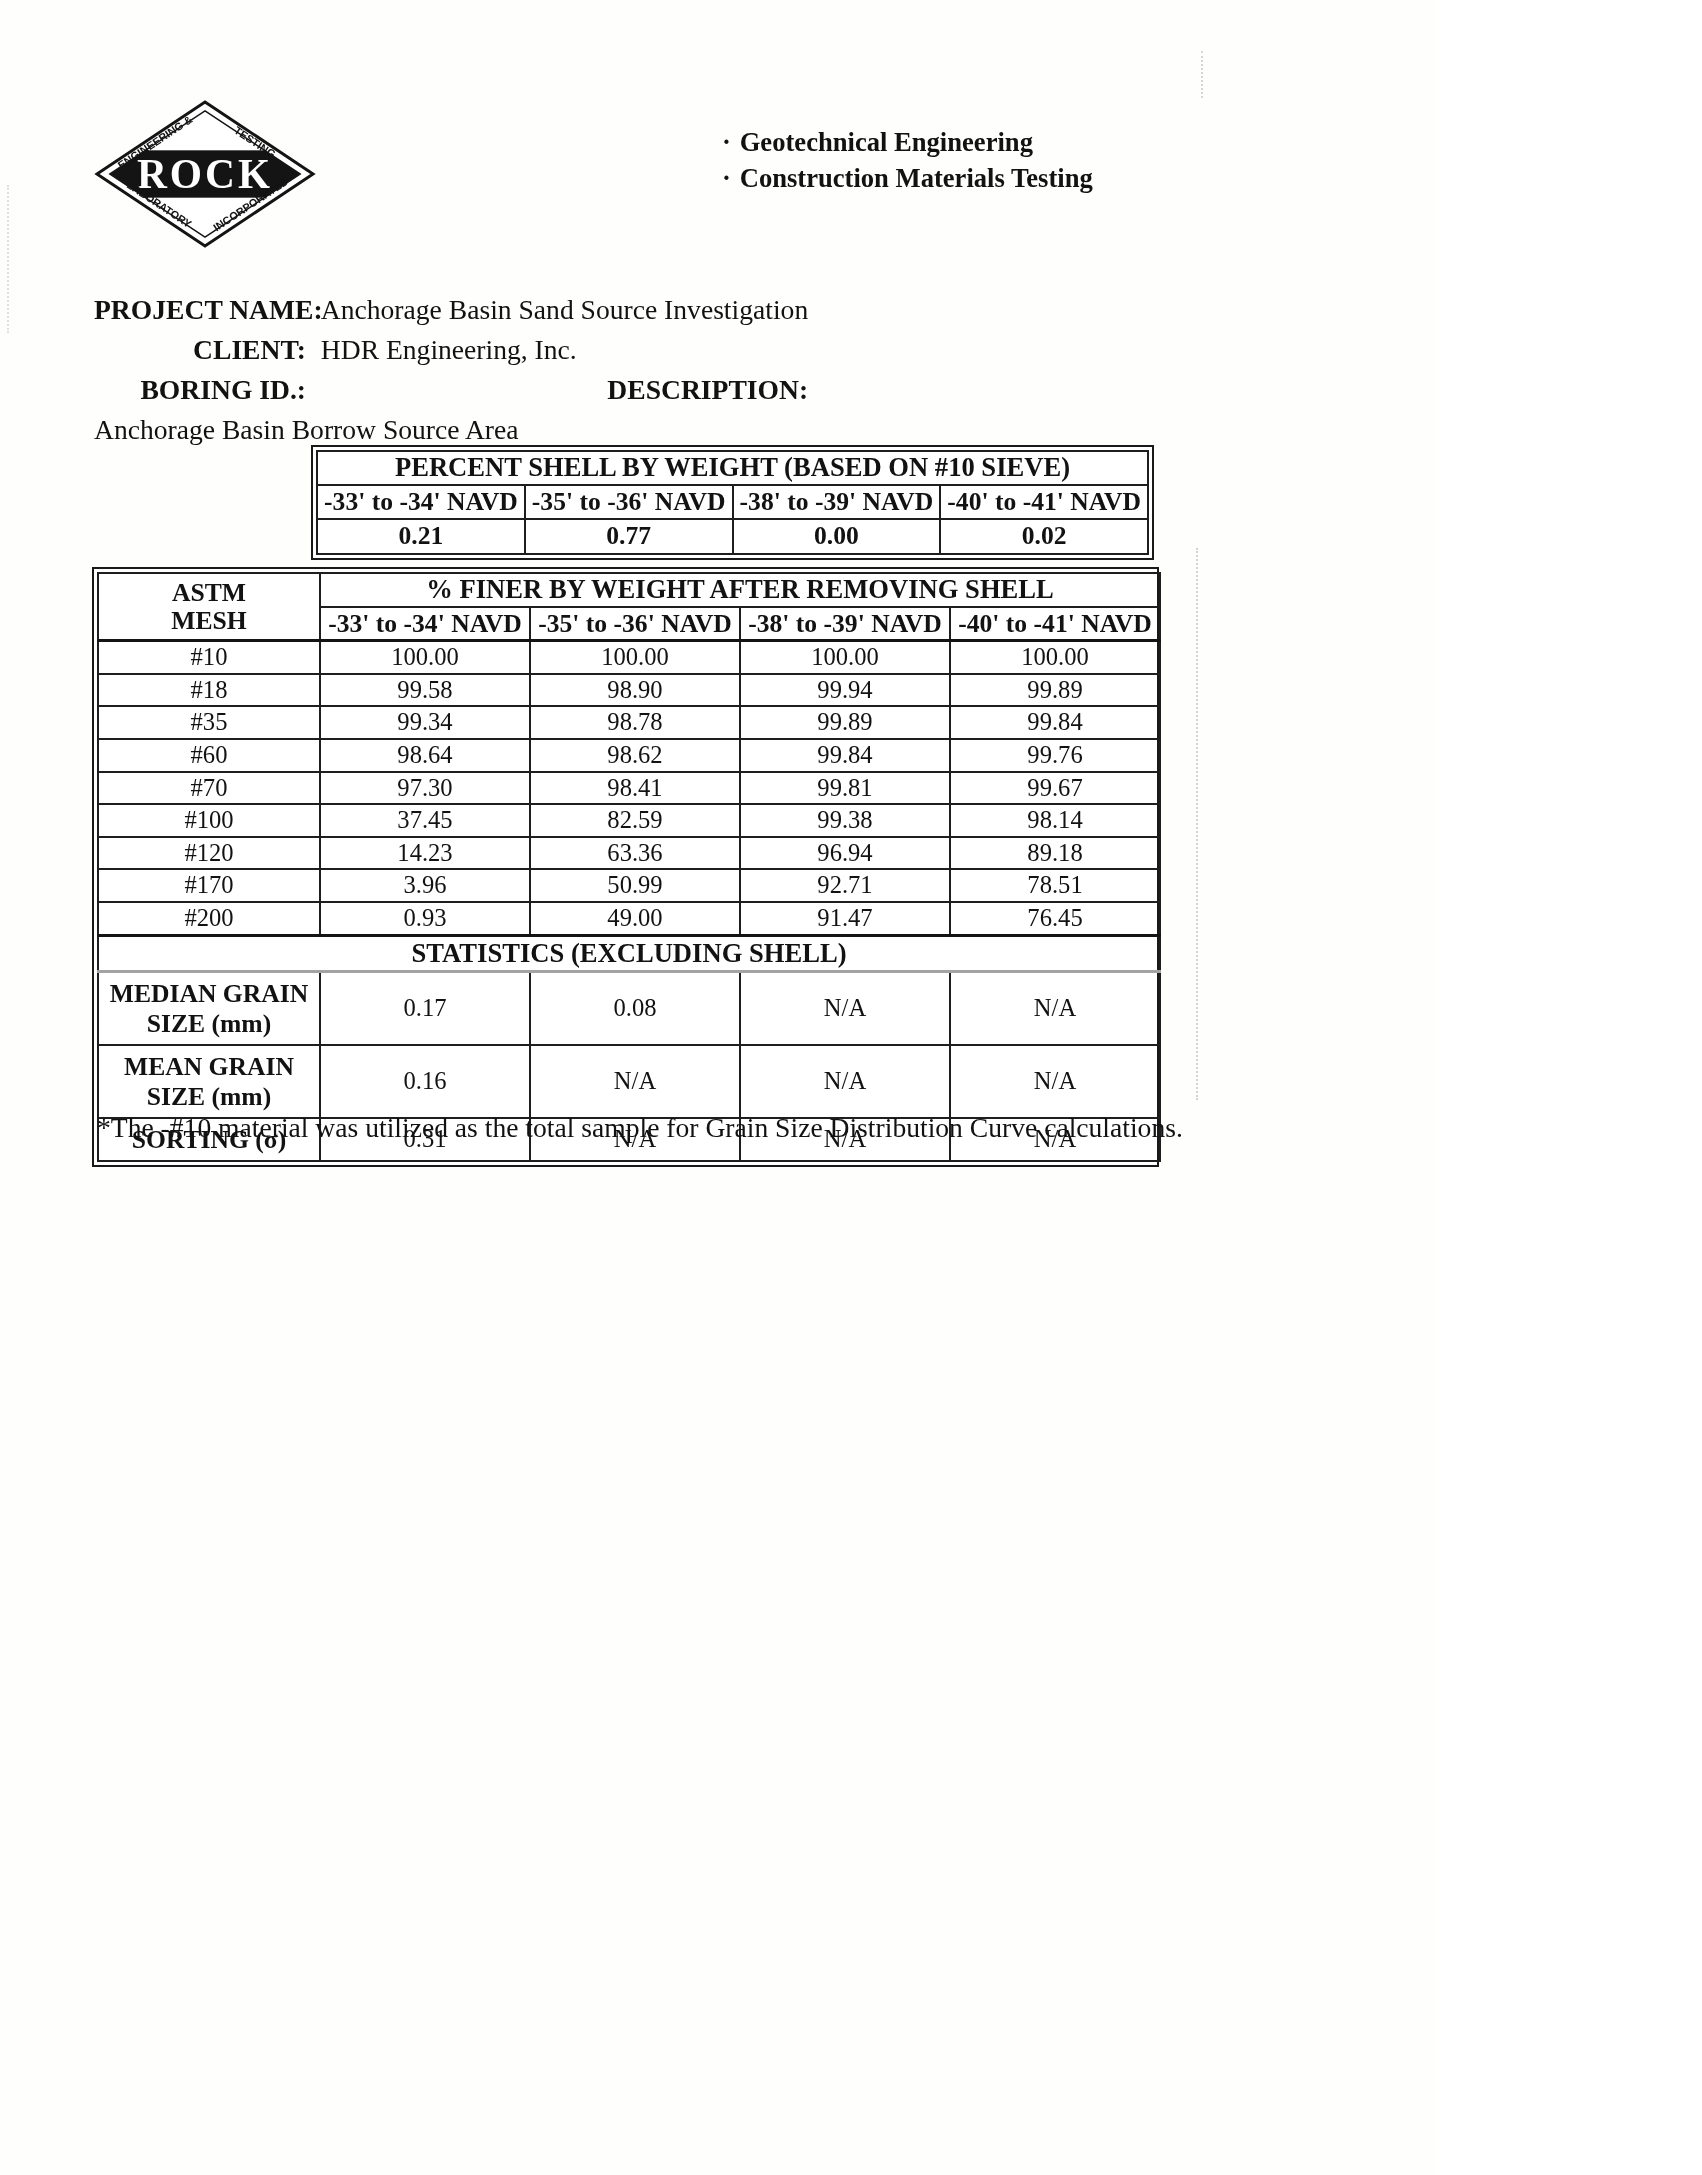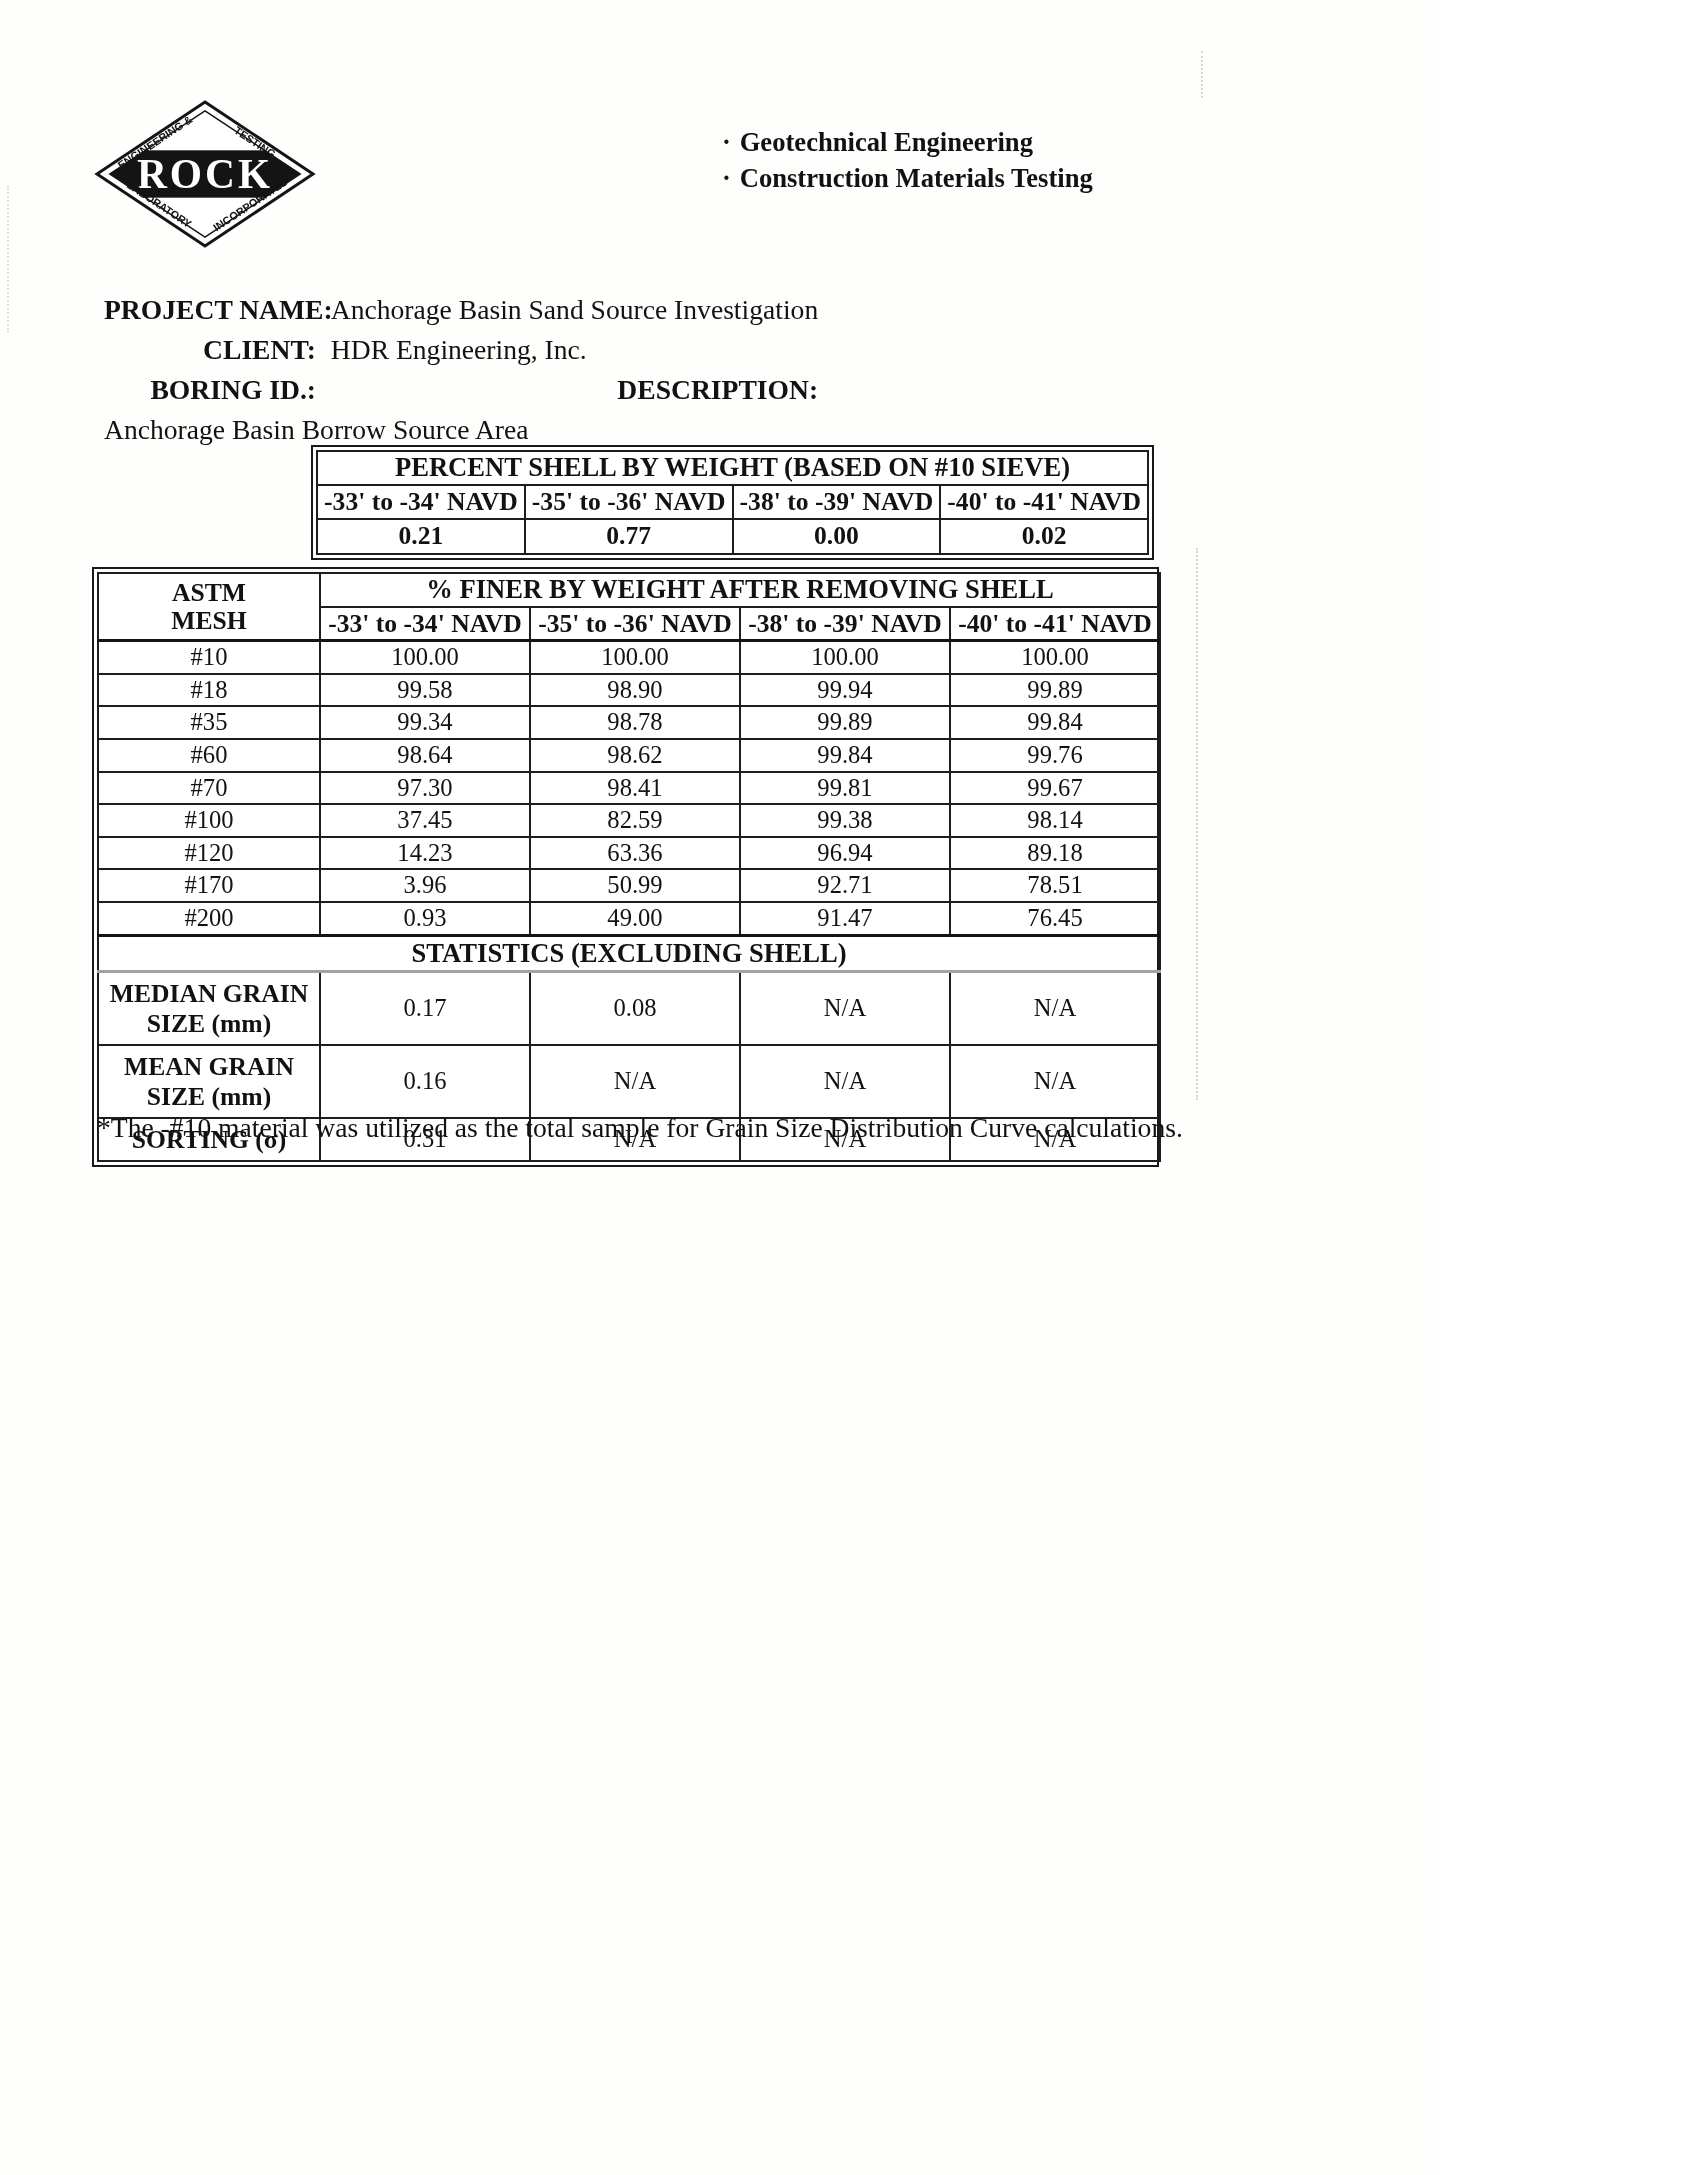--- a/index.html
+++ b/index.html
@@ -22,21 +22,21 @@
   
   .logo { position:absolute; left:94px; top:99px; width:222px; height:150px; }
 
   
   .services { position:absolute; left:722px; top:124px; font-weight:bold; font-size:26.6px; line-height:36px; }
   .services .line { white-space:nowrap; }
   .services .bullet { display:inline-block; width:17.7px; text-align:left; }
 
   
   .project {
-    position:absolute; left:104px; top:290px;
+    position:absolute; left:94px; top:290px;
     display:grid; grid-template-columns:212px max-content;
     column-gap:14.8px;
     font-size:27.6px; line-height:40px;
   }
   .project .lbl { font-weight:bold; text-align:right; white-space:nowrap; }
   .project .val { text-align:left; white-space:nowrap; }
 
   
   .tbl-wrap {
     position:absolute;

